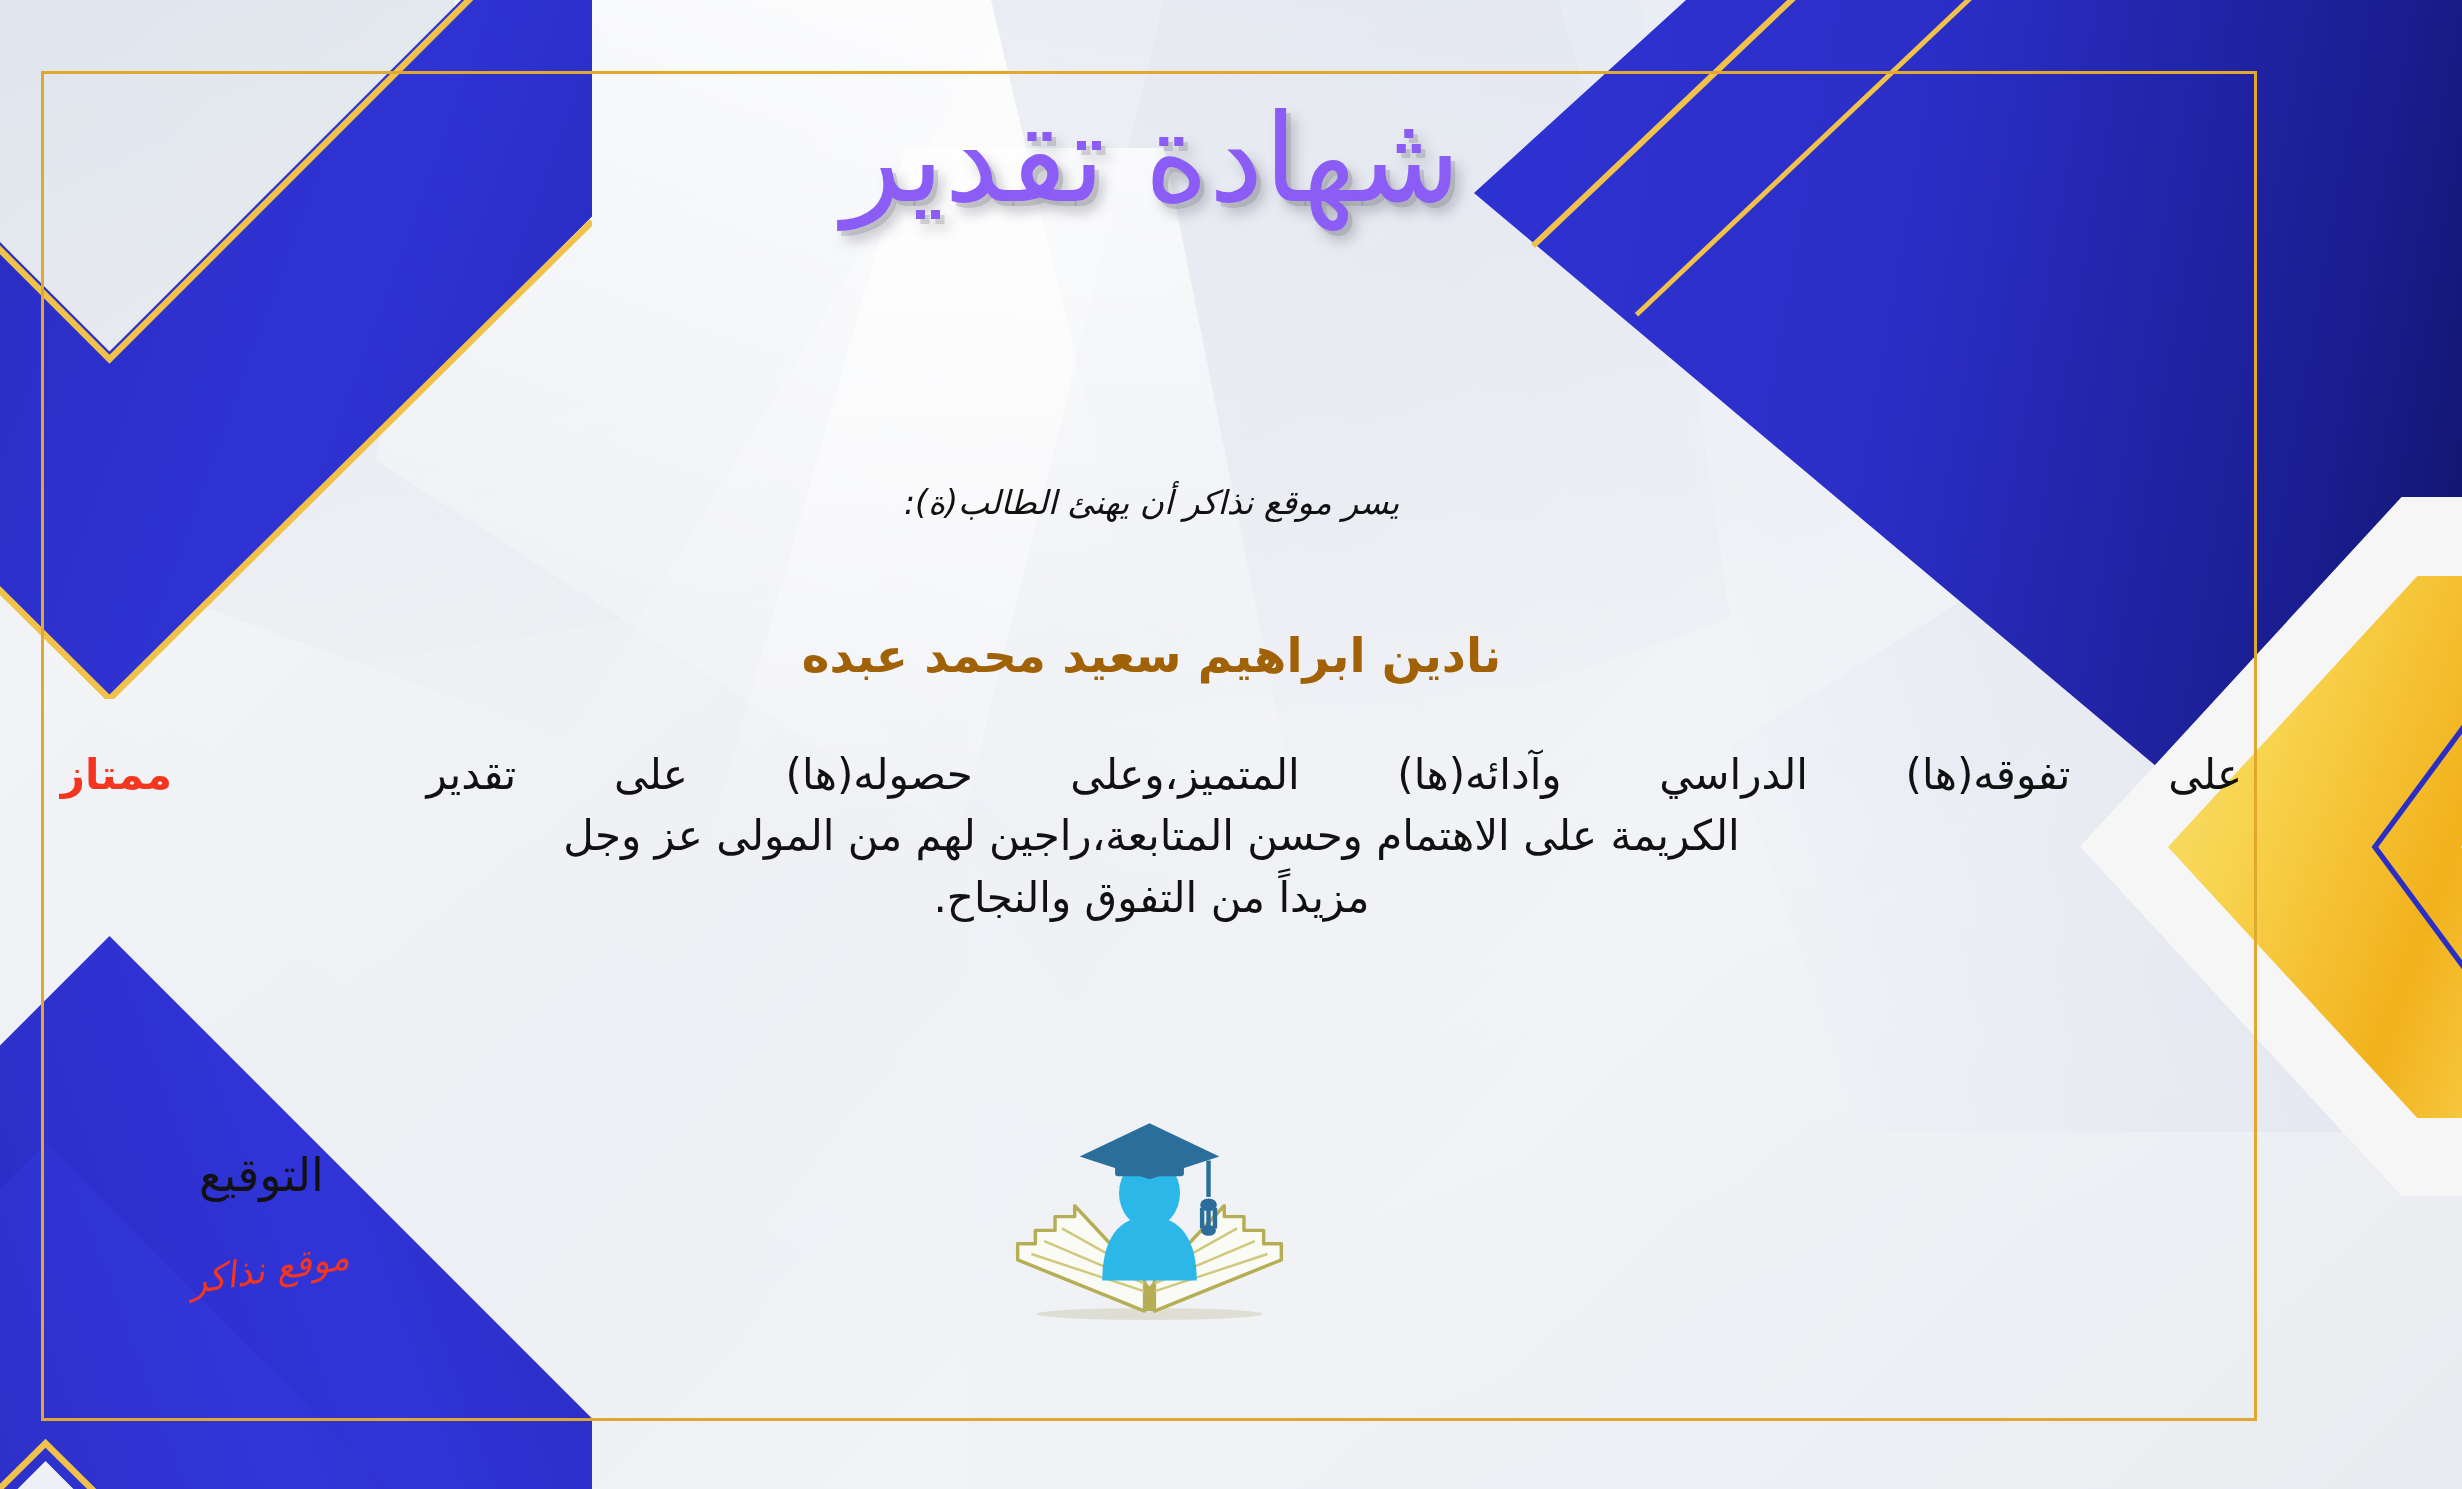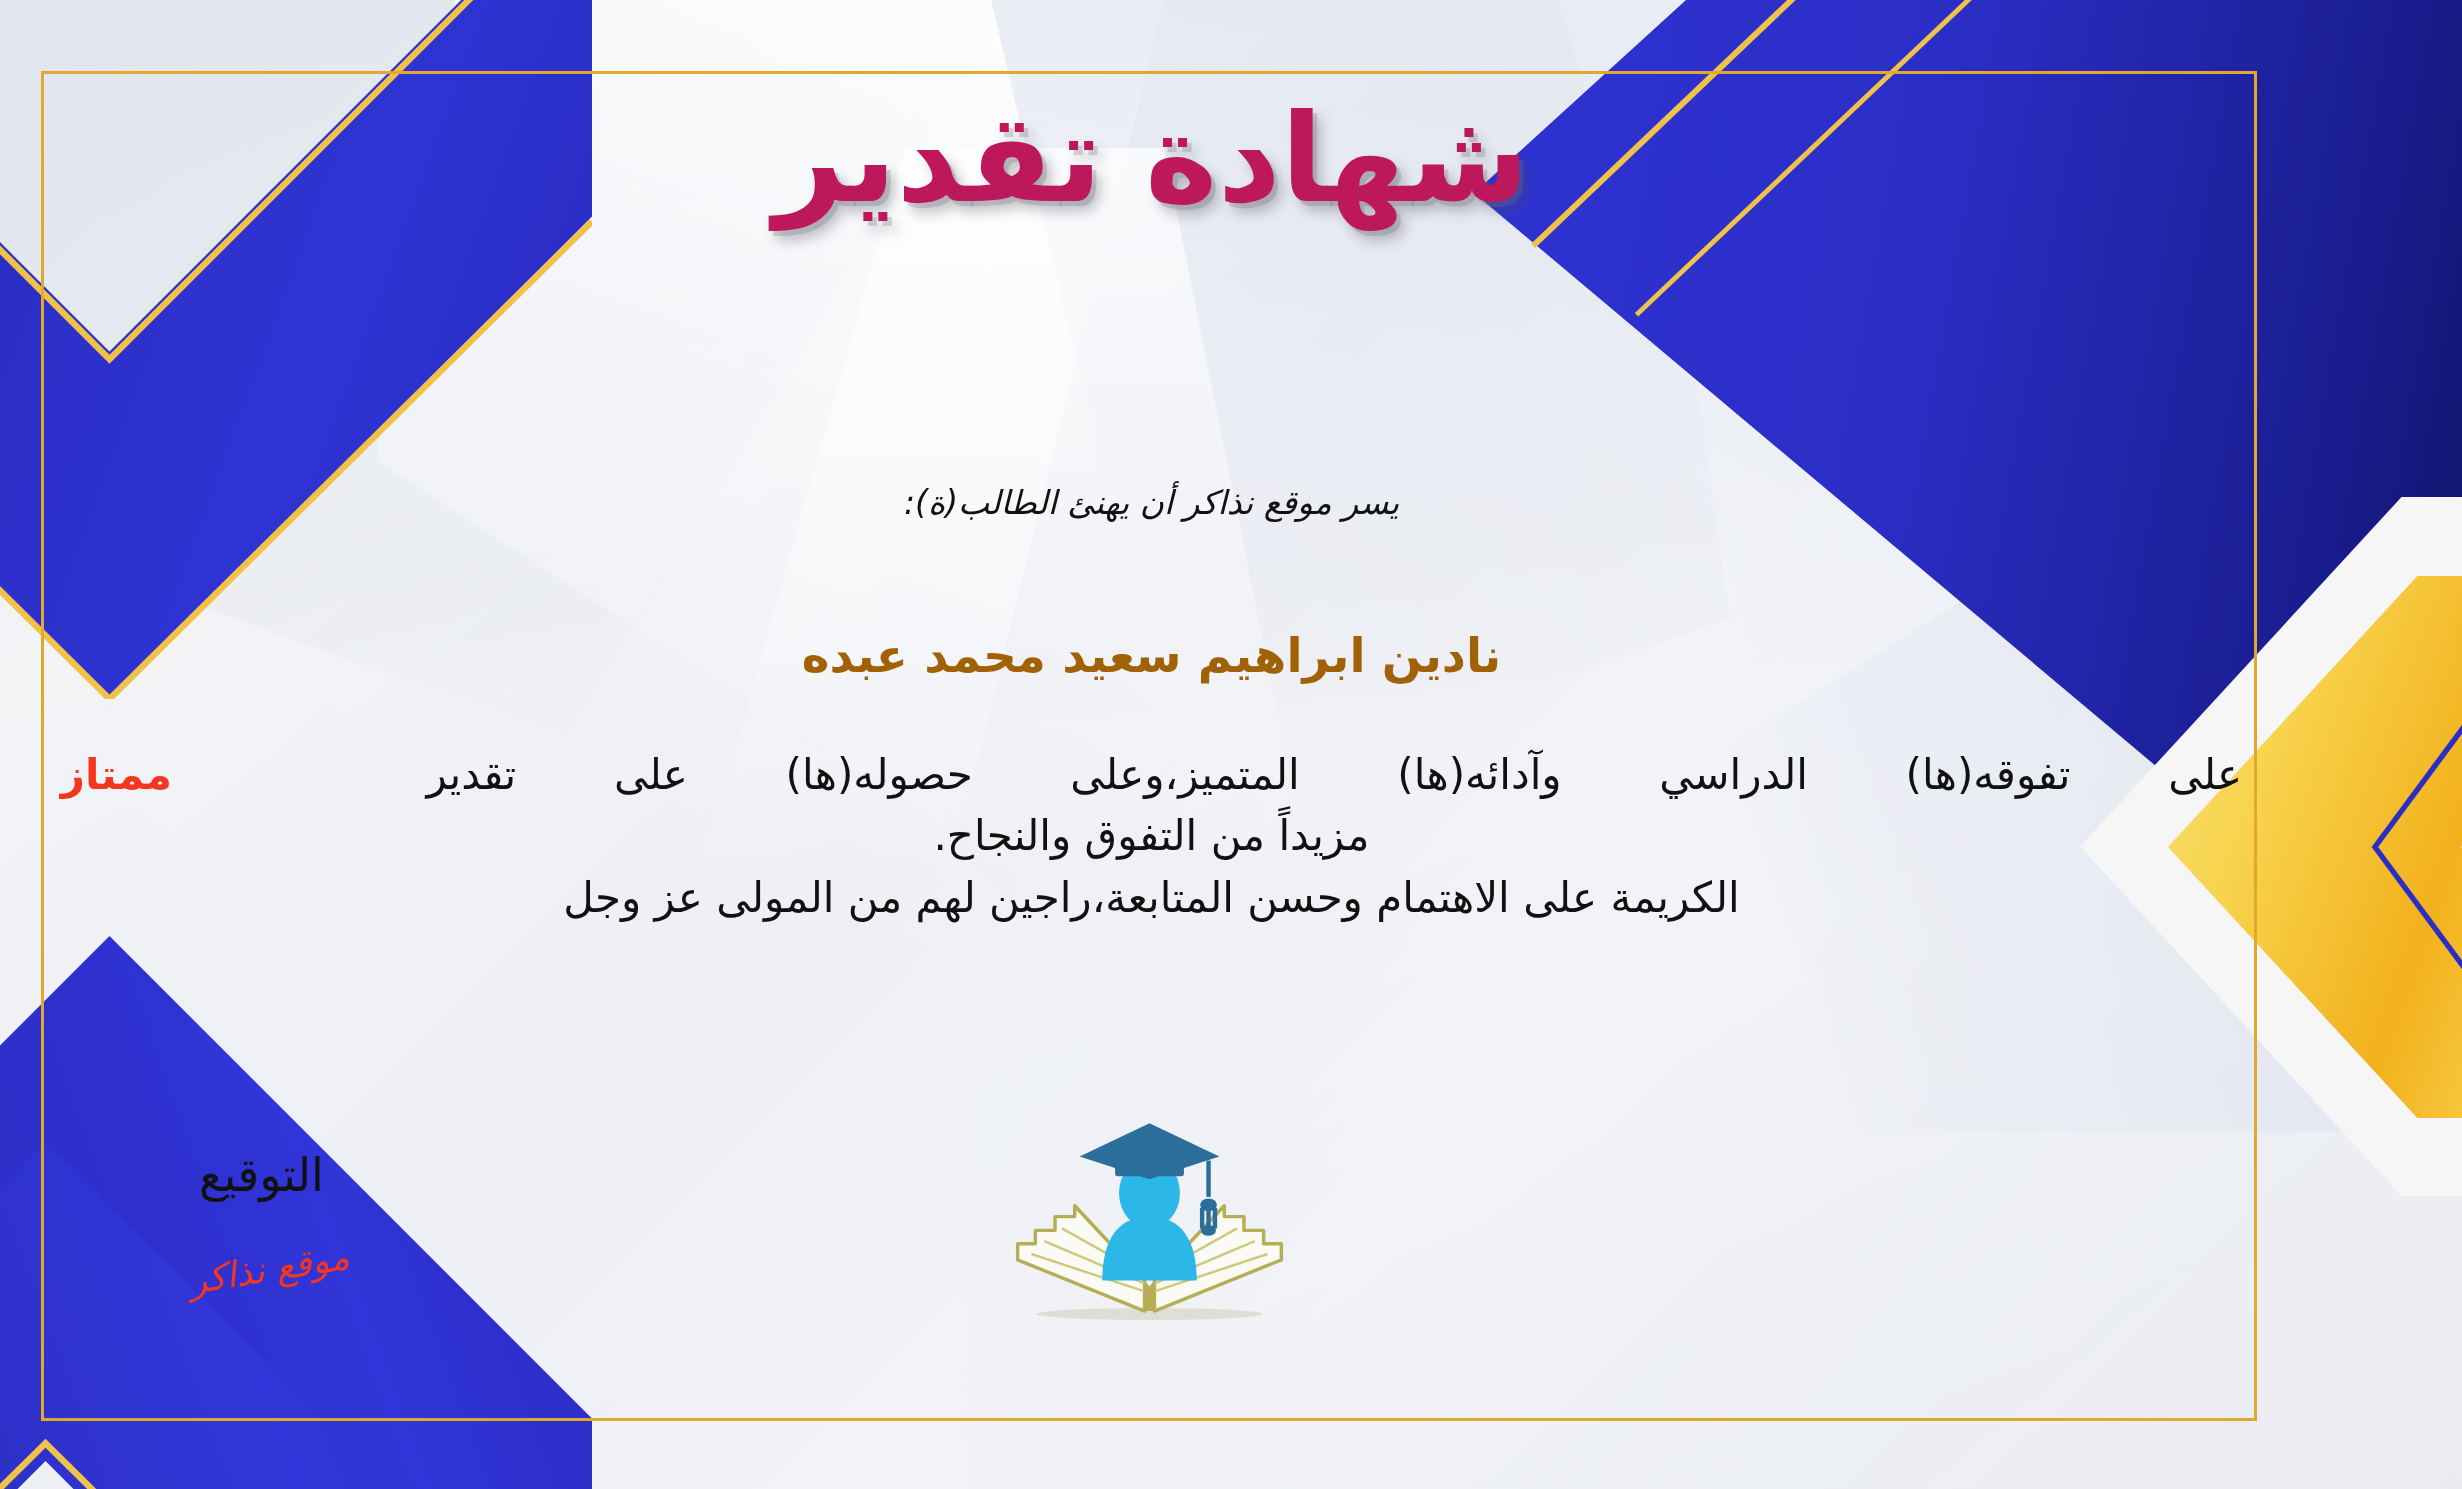--- a/index.html
+++ b/index.html
@@ -128,22 +128,22 @@
     left: 217px; top: 79px; width: 2201px; height: 1335px;
     direction: rtl;
     text-align: center;
   }
 
   .cert-title {
     position: absolute;
     left: 0; right: 0; top: 14.8px;
     font-family: "DejaVu Sans", sans-serif;
     font-size: 123px;
-    font-weight: bold;
-    color: #be185d;
+    font-weight: normal;
+    color: #8b5cf6;
     letter-spacing: -3px;
     text-shadow:
        4.4px 5.4px 0 rgba(120,120,130,.28),
       7.9px 9.8px 12.8px rgba(80,80,95,.35);
     line-height: 1.05;
   }
 
   .greeting {
     position: absolute;
     left: 0; right: 0; top: 404px;
@@ -274,23 +274,23 @@
 
     <div class="body-block">
 
       <span class="body-line l1">
         <span>على تفوقه(ها) الدراسي وآدائه(ها) المتميز،وعلى حصوله(ها) على تقدير</span>
         <span class="gap-s"></span>
         <span class="hl">ممتاز</span>
       </span>
 
 
+      <span class="body-line l3">الكريمة على الاهتمام وحسن المتابعة،راجين لهم من المولى عز وجل</span>
+
       <span class="body-line l4">مزيداً من التفوق والنجاح.</span>
-
-      <span class="body-line l3">الكريمة على الاهتمام وحسن المتابعة،راجين لهم من المولى عز وجل</span>
     </div>
 
     <div class="sig-label">التوقيع</div>
     <div class="sig-script">موقع نذاكر</div>
 
     <div class="logo-wrap">
       <svg class="logo-mark" viewBox="0 0 620 430">
 
         <ellipse cx="310" cy="398" rx="230" ry="12" fill="#c9c6ae" opacity=".45"></ellipse>
 

